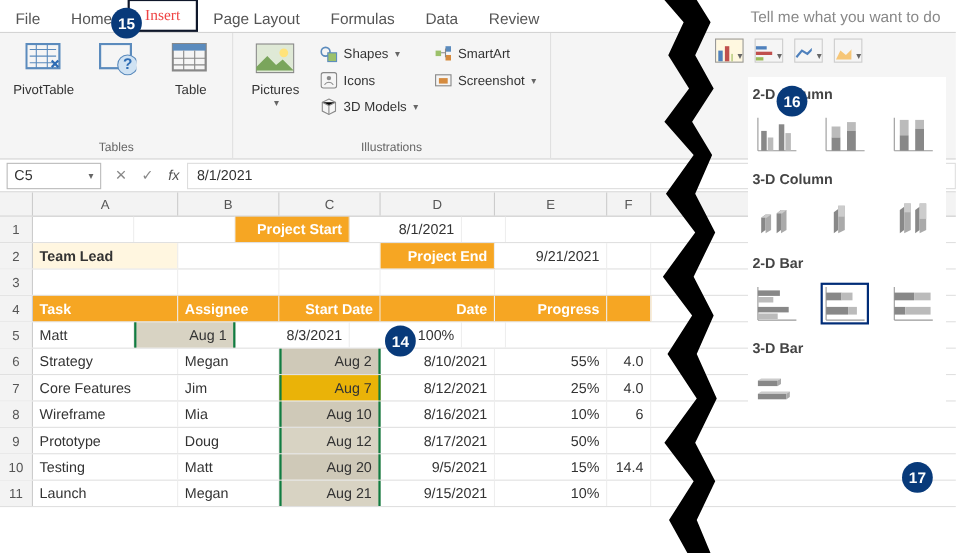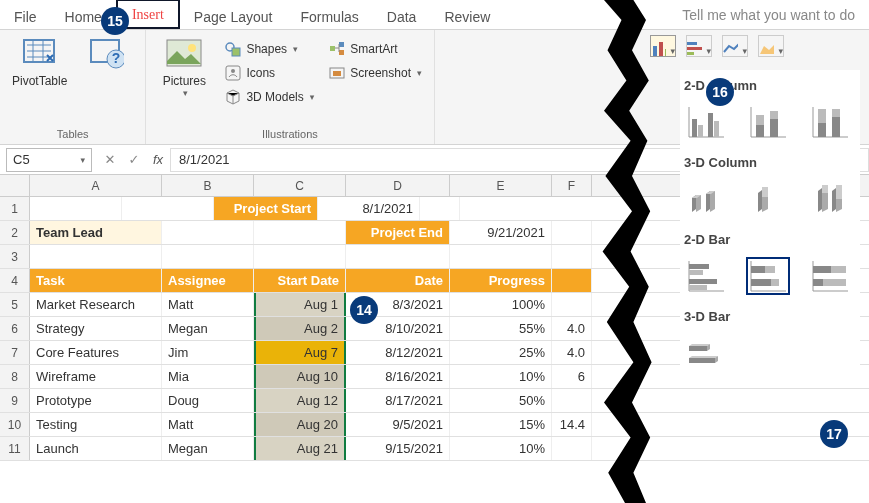--- a/index.html
+++ b/index.html
@@ -96,20 +96,30 @@
         <span>PivotTable</span>
       </div>
       <div class="ribbon-btn-large" style="position:relative">
         <span class="icon-slot">
           <svg width="34" height="30">
               <rect x="1" y="1" width="28" height="22" fill="none" stroke="#5b8bbd" stroke-width="2"></rect>
               <circle cx="26" cy="20" r="9" fill="#cfe2f3" stroke="#5b8bbd"></circle>
               <text x="26" y="24" font-size="14" text-anchor="middle" fill="#2d6cb4" font-weight="bold">?</text>
             </svg>
         </span>
+      </div>
+      <div class="ribbon-btn-large">
+        <span class="icon-slot">
+          <svg width="34" height="30">
+              <rect x="1" y="1" width="30" height="24" fill="none" stroke="#888" stroke-width="2"></rect>
+              <rect x="1" y="1" width="30" height="6" fill="#5b8bbd"></rect>
+              <path d="M1 14h30M1 20h30M11 7v18M21 7v18" stroke="#888"></path>
+            </svg>
+        </span>
+        <span>Table</span>
       </div>
     </div>
     <div class="ribbon-group-label">Tables</div>
   </div>
 
   <div class="ribbon-group">
     <div class="ribbon-group-items">
       <div class="ribbon-btn-large">
         <span class="icon-slot">
           <svg width="36" height="30">
@@ -266,21 +276,20 @@
         <div class="row-h">4</div>
         <div class="cell col-A">Task</div>
         <div class="cell col-B">Assignee</div>
         <div class="cell col-C" style="text-align: right;">Start Date</div>
         <div class="cell col-D">Date</div>
         <div class="cell col-E">Progress</div>
         <div class="cell col-F"></div>
       </div>
       <div class="row">
         <div class="row-h">5</div>
-        <div class="cell col-A">Market Research</div>
         <div class="cell col-B">Matt</div>
         <div class="cell col-C sel-col" style="background: rgb(216, 211, 195); text-align: right;">Aug 1</div>
         <div class="cell col-D">8/3/2021</div>
         <div class="cell col-E">100%</div>
         <div class="cell col-F"></div>
       </div>
       <div class="row">
         <div class="row-h">6</div>
         <div class="cell col-A">Strategy</div>
         <div class="cell col-B">Megan</div>

